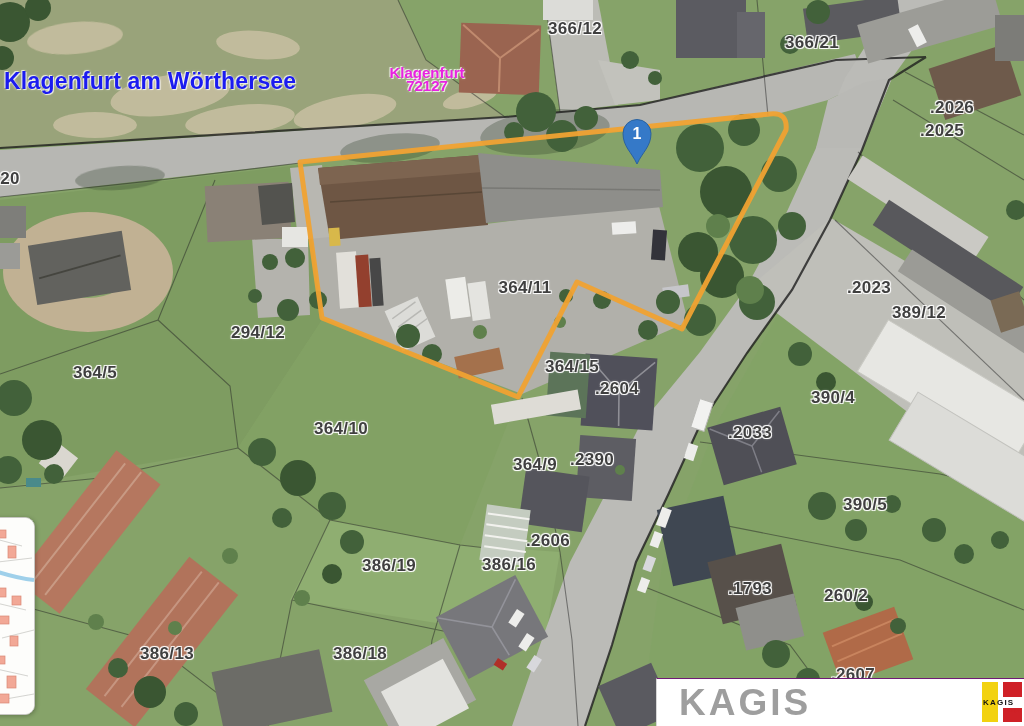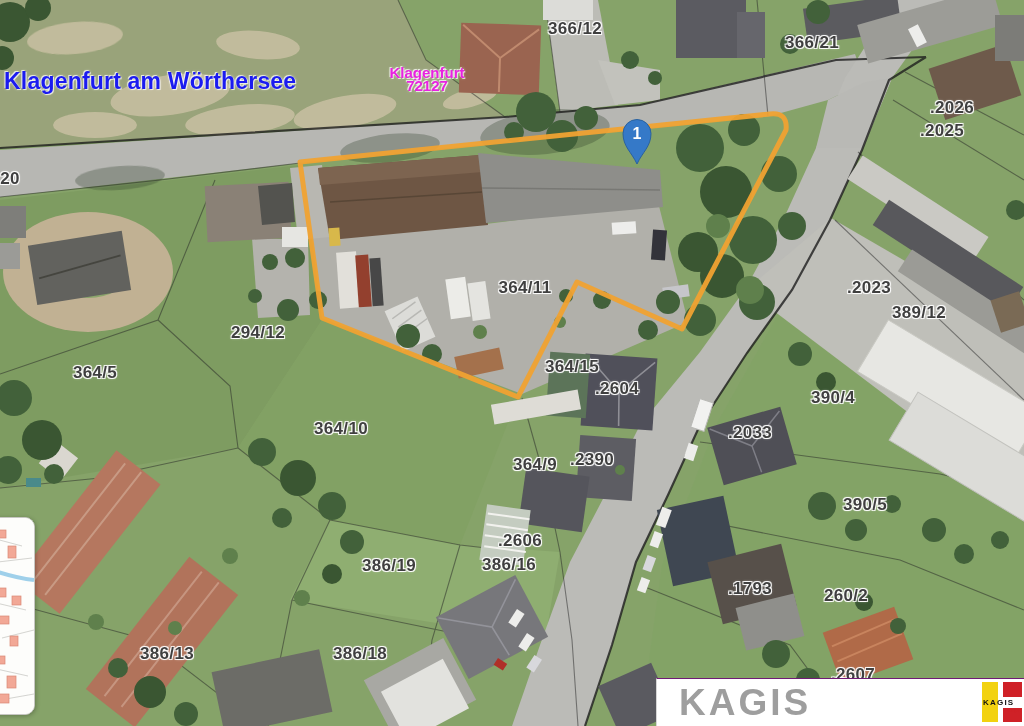--- a/index.html
+++ b/index.html
@@ -286,21 +286,21 @@
       <div class="parcel-label" style="left: 833px; top: 398px;">390/4</div>
       <div class="parcel-label" style="left: 487px; top: 288px; margin-left: 38px;">364/11</div>
       <div class="parcel-label" style="left: 258px; top: 333px;">294/12</div>
       <div class="parcel-label" style="left: 95px; top: 373px;">364/5</div>
       <div class="parcel-label" style="left: 341px; top: 429px;">364/10</div>
       <div class="parcel-label" style="left: 572px; top: 367px;">364/15</div>
       <div class="parcel-label" style="left: 617px; top: 389px;">.2604</div>
       <div class="parcel-label" style="left: 535px; top: 465px;">364/9</div>
       <div class="parcel-label" style="left: 592px; top: 460px;">.2390</div>
       <div class="parcel-label" style="left: 750px; top: 433px;">.2033</div>
-      <div class="parcel-label" style="left: 520px; top: 541px;">.2606</div>
+      <div class="parcel-label" style="left: 548px; top: 541px;">.2606</div>
       <div class="parcel-label" style="left: 509px; top: 565px;">386/16</div>
       <div class="parcel-label" style="left: 389px; top: 566px;">386/19</div>
       <div class="parcel-label" style="left: 865px; top: 505px;">390/5</div>
       <div class="parcel-label" style="left: 750px; top: 589px;">.1793</div>
       <div class="parcel-label" style="left: 846px; top: 596px;">260/2</div>
       <div class="parcel-label" style="left: 167px; top: 654px;">386/13</div>
       <div class="parcel-label" style="left: 360px; top: 654px;">386/18</div>
       <div class="parcel-label" style="left: 853px; top: 675px;">.2607</div>
       <div class="parcel-label" style="left: 10px; top: 179px;">20</div>
     </div>

